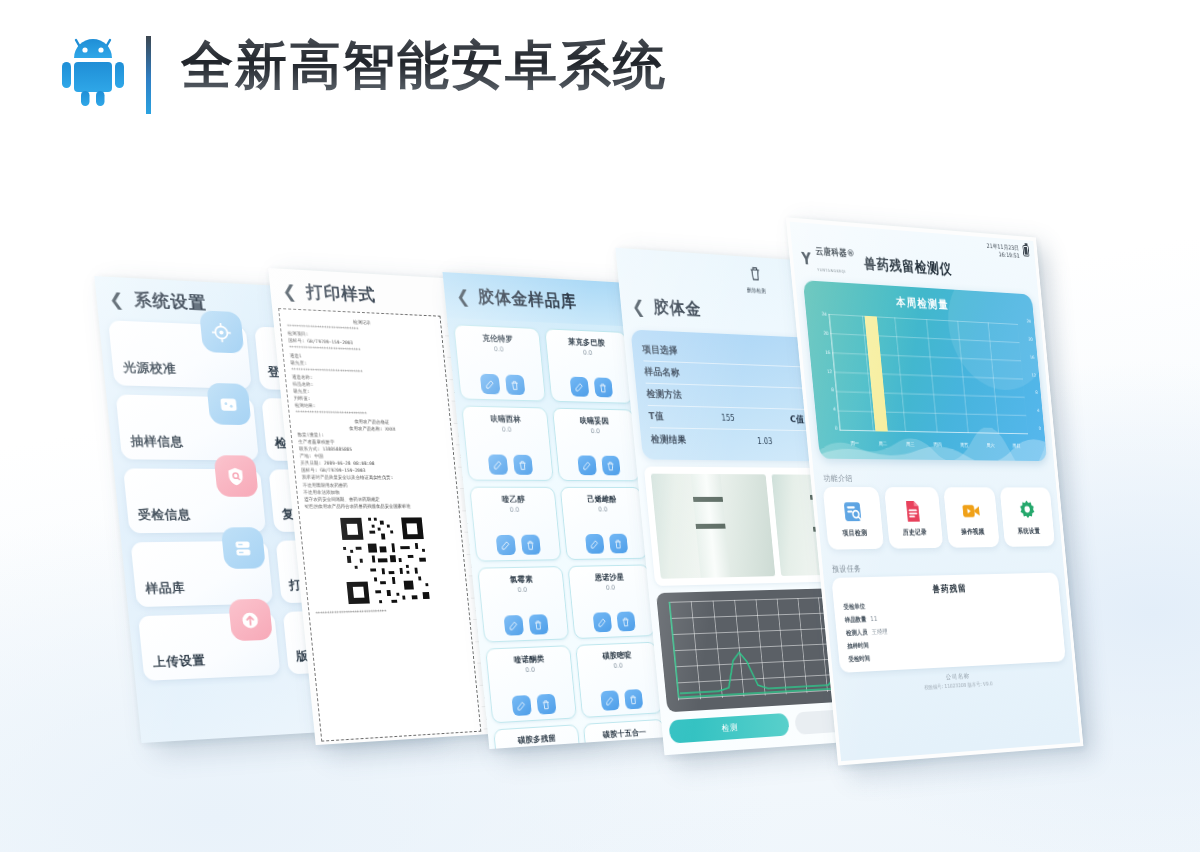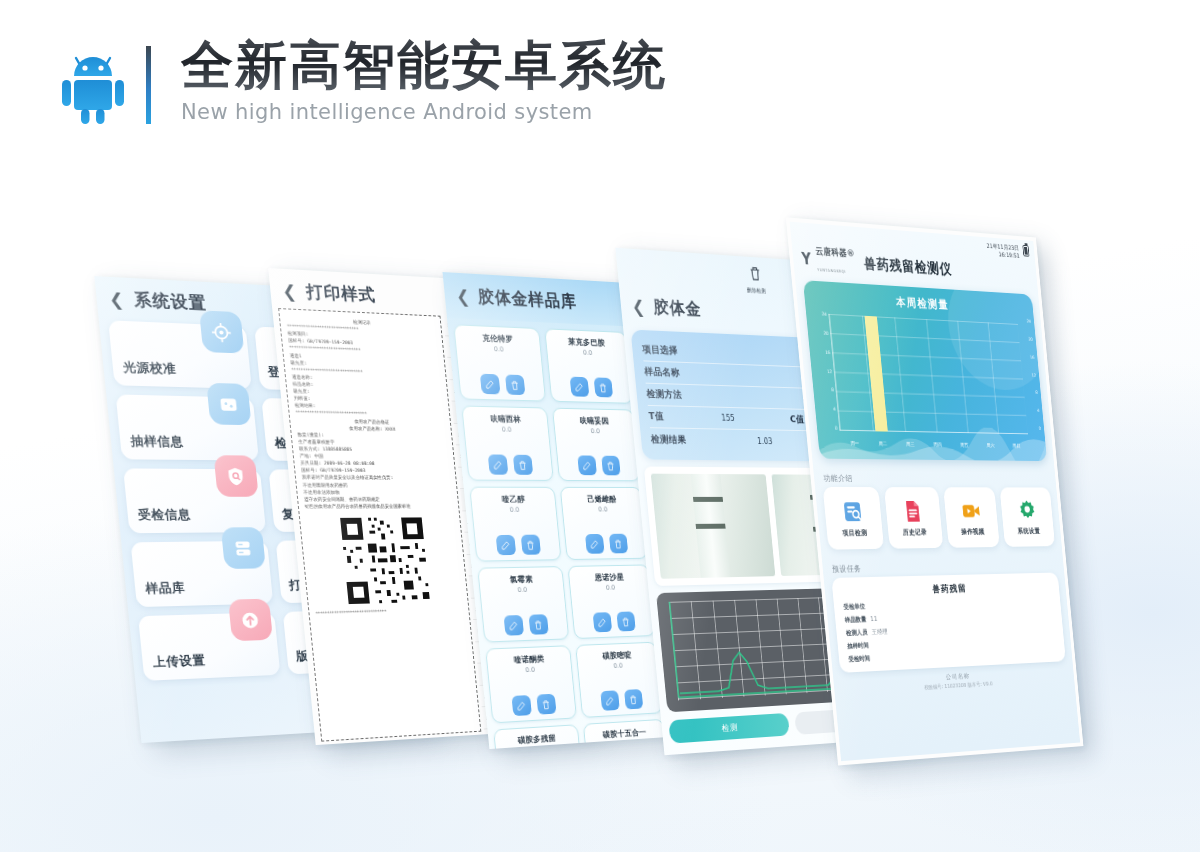--- a/index.html
+++ b/index.html
@@ -7,21 +7,21 @@
   body{
     font-family:"DejaVu Sans","Liberation Sans",sans-serif;
     background:
       radial-gradient(ellipse 900px 500px at 18% 96%, #e9f2fa 0%, rgba(233,242,250,0) 62%),
       radial-gradient(ellipse 700px 420px at 96% 72%, #e3eef9 0%, rgba(227,238,249,0) 60%),
       linear-gradient(170deg,#ffffff 0%,#ffffff 42%,#f6fafd 68%,#eef5fb 100%);
     position:relative;
   }
 
   
-  .header{ position:absolute; left:62px; top:36px; display:flex; align-items:flex-end; gap:0; }
+  .header{ position:absolute; left:62px; top:36px; display:flex; align-items:flex-start; gap:0; }
   .droid{ width:62px; height:70px; position:relative; flex:0 0 auto; }
   .hdr-divider{ width:5px; height:78px; margin:0 30px 0 22px;
      background:linear-gradient(180deg,#3c4650 0%,#2f7fc4 55%,#2aa2e0 100%); }
   .hdr-text{ display:flex; flex-direction:column; }
   .hdr-title{
     font-size:52px; font-weight:700; letter-spacing:2px; line-height:1.12;
     background:linear-gradient(180deg,#4a4f56 0%,#20242a 45%,#5d646c 100%);
     -webkit-background-clip:text; background-clip:text; color:transparent;
     font-family:"DejaVu Sans","Liberation Sans",sans-serif;
   }
@@ -217,21 +217,20 @@
       <rect x="12" y="26" width="38" height="30" rx="4" fill="url(#ag)"></rect>
       <rect x="0" y="26" width="9" height="26" rx="4.5" fill="url(#ag)"></rect>
       <rect x="53" y="26" width="9" height="26" rx="4.5" fill="url(#ag)"></rect>
       <rect x="19" y="55" width="8.5" height="15" rx="4.2" fill="url(#ag)"></rect>
       <rect x="34" y="55" width="8.5" height="15" rx="4.2" fill="url(#ag)"></rect>
     </svg>
   </div>
   <div class="hdr-divider"></div>
   <div class="hdr-text">
     <div class="hdr-title">全新高智能安卓系统</div>
-    <div class="hdr-sub">New high intelligence Android system</div>
   </div>
 </div>
 
 <div class="stage">
 
   <div class="panel" id="p1">
     <div class="pbar">
       <span class="back">❮</span>
       <span class="ptitle">系统设置</span>
     </div>

